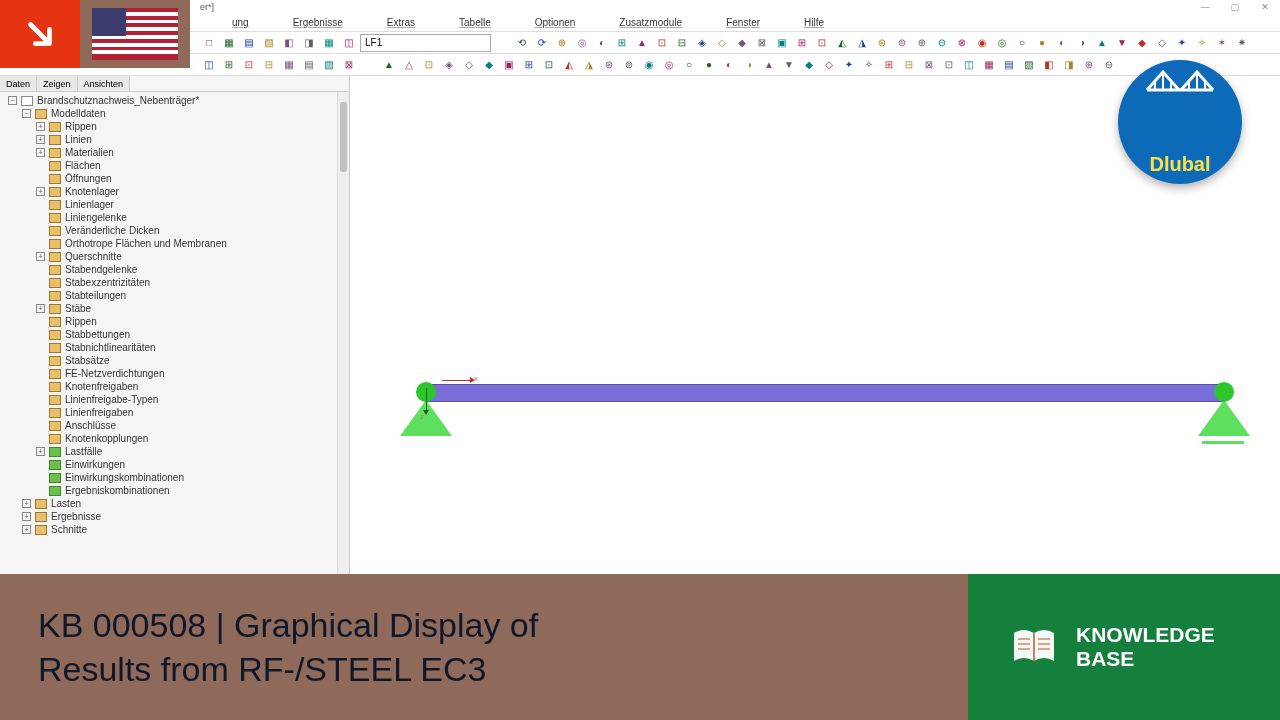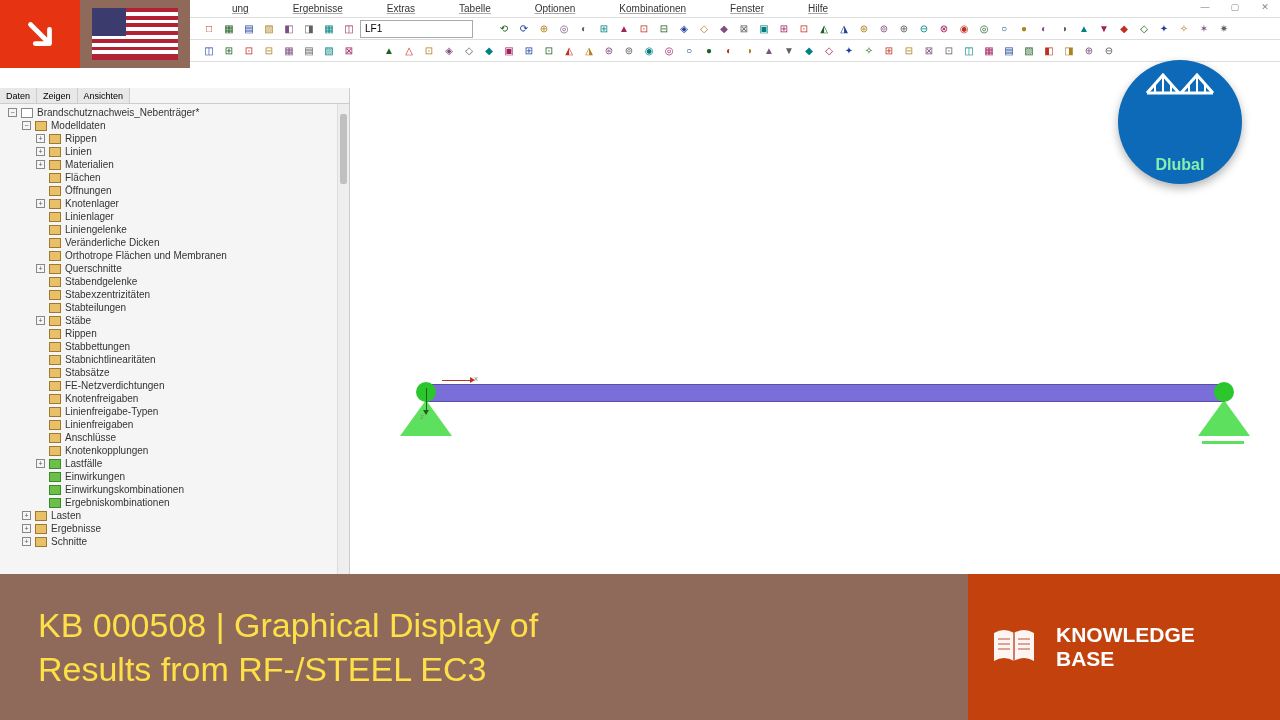--- a/index.html
+++ b/index.html
@@ -53,32 +53,31 @@
     height: 22px; display: flex; align-items: center; padding-left: 200px;
     gap: 2px; border-bottom: 1px solid #ddd;
   }
   .toolbar-row.r2 { padding-left: 200px; }
   .tbtn {
     width: 18px; height: 18px; border: 1px solid transparent;
     display: flex; align-items: center; justify-content: center;
     font-size: 10px; border-radius: 2px;
   }
   .lf-box {
-    width: 113px; height: 18px; border: 1px solid #aaa; background: #fff;
+    width: 131px; height: 18px; border: 1px solid #aaa; background: #fff;
     font-size: 10px; padding: 0 4px; display: flex; align-items: center;
   }
 
   .workspace {
     position: absolute; top: 76px; left: 0; right: 0; bottom: 0;
     display: flex;
   }
   .nav-panel {
     width: 350px; background: #f5f5f5; border-right: 1px solid #ccc;
     position: relative;
-    margin-top: 12px;
   }
   .nav-tabs {
     height: 16px; display: flex; font-size: 9px; border-bottom: 1px solid #ccc;
   }
   .nav-tabs .tab {
     padding: 0 6px; display: flex; align-items: center; background: #e8e8e8;
     border-right: 1px solid #ccc;
   }
   .tree {
     padding: 2px 4px; font-size: 10px; color: #333;
@@ -151,69 +150,72 @@
     border-right: 3.5px solid transparent;
   }
   .axis-lbl { position: absolute; font-size: 8px; color: #888; }
 
   
   .overlay-bar {
     position: absolute; left: 0; right: 0; bottom: 0; height: 146px;
     background: #8f6a5a; display: flex; align-items: center; z-index: 40;
   }
   .overlay-title {
-    flex: 1; padding-left: 38px; color: #fde047; font-size: 34px;
+    flex: 1; padding-left: 38px; color: #0f172a; font-size: 34px;
     font-weight: 400; line-height: 1.3;
     font-family: 'Segoe UI', Arial, sans-serif;
   }
   .kb-badge {
-    width: 312px; height: 100%; background: #c2410c; display: flex;
-    align-items: center; padding-left: 24px; gap: 20px;
+    width: 312px; height: 100%; background: #15803d; display: flex;
+    align-items: center; padding-left: 44px; gap: 20px;
   }
   .kb-badge .txt {
     color: #fff; font-size: 21px; font-weight: 700; line-height: 1.15;
     font-family: 'Segoe UI', Arial, sans-serif;
   }
   .book-ico { width: 44px; height: 40px; position: relative; flex-shrink: 0; }
 
   
   .dlubal-logo {
     position: absolute; top: 60px; right: 38px; width: 124px; height: 124px;
     background: #0d6ab8; border-radius: 50%; z-index: 60;
     display: flex; flex-direction: column; align-items: center; justify-content: center;
     box-shadow: 0 4px 10px rgba(0,0,0,0.3);
   }
   .dlubal-logo .bridge {
     width: 70px; height: 32px; margin-bottom: 6px; position: relative;
   }
-  .dlubal-logo .name { color: #86efac; font-size: 16px; font-weight: 600; margin-top: 47px; }
+  .dlubal-logo .name { color: #fde047; font-size: 20px; font-weight: 600; margin-top: 47px; }
 
   
   .c1{color:#c03020}.c2{color:#206020}.c3{color:#2040a0}.c4{color:#b08020}
   .c5{color:#805080}.c6{color:#606060}.c7{color:#008080}.c8{color:#a02060}
 </style>
 </head>
 <body>
 
 <div class="app">
 
   <div class="win-ctrls">
     <div>—</div>
     <div>▢</div>
     <div>✕</div>
   </div>
 
+  <div class="titlebar">
+    <span>er*]</span>
+  </div>
 
   <div class="menubar">
     <span>ung</span>
     <span>Ergebnisse</span>
     <span>Extras</span>
     <span>Tabelle</span>
     <span>Optionen</span>
-    <span>Kombinationen</span>
+    <span>Zusatzmodule</span>
     <span>Fenster</span>
     <span>Hilfe</span>
   </div>
 
   <div class="toolbar-row" id="tb1">
       <div class="tbtn c1">□</div>
       <div class="tbtn c2">▦</div>
       <div class="tbtn c3">▤</div>
       <div class="tbtn c4">▧</div>
       <div class="tbtn c5">◧</div>

